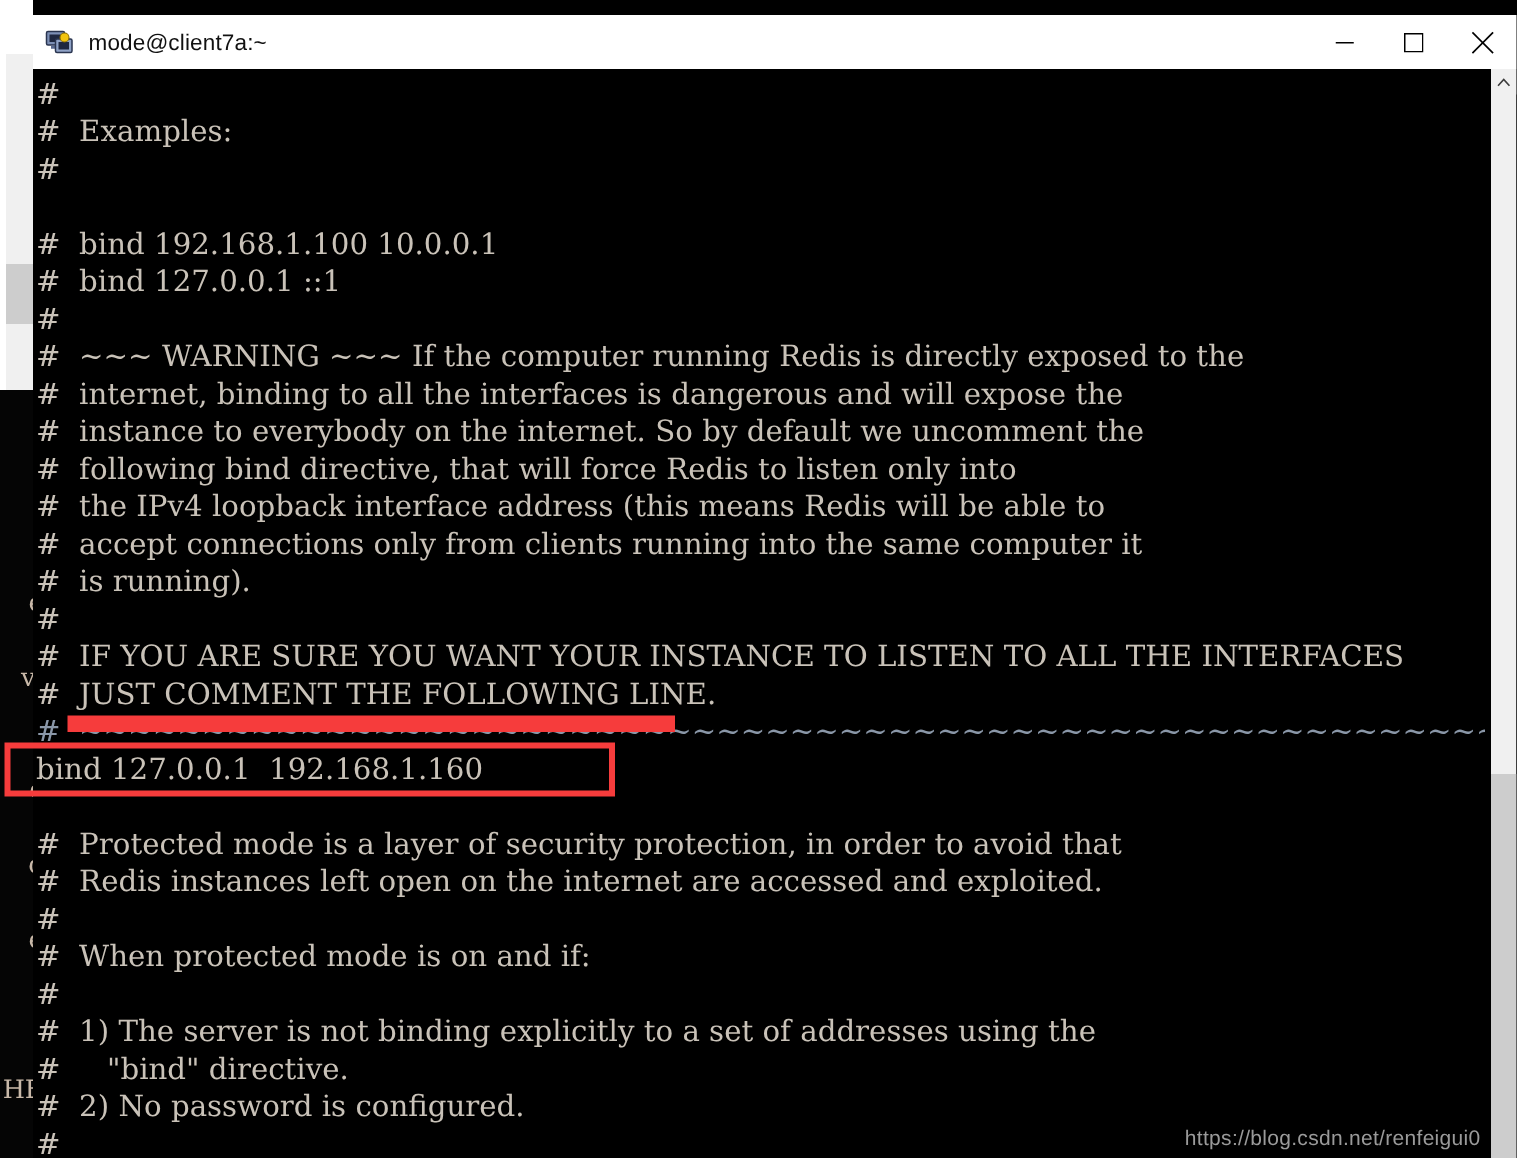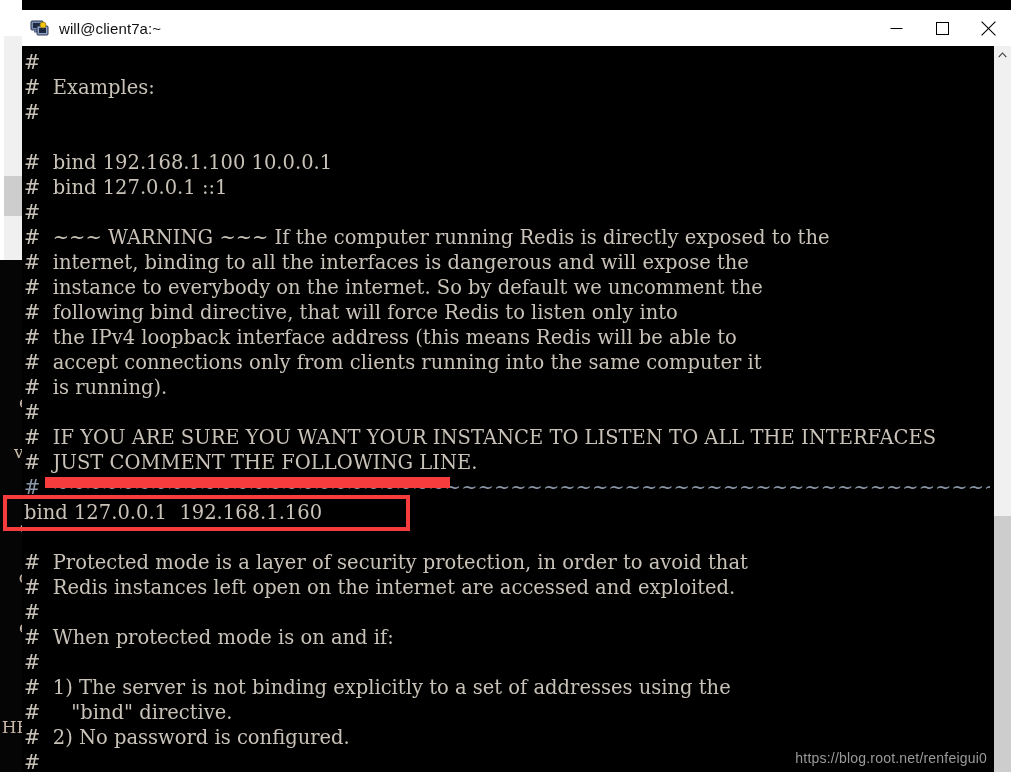--- a/index.html
+++ b/index.html
@@ -146,21 +146,21 @@
       <div class="tb-icon">
         <svg width="20" height="20" viewBox="0 0 20 20">
           <rect x="1" y="3" width="12" height="9" rx="1" fill="#7c8fb5" stroke="#2a3550" stroke-width="1"></rect>
           <rect x="3" y="5" width="8" height="5" fill="#1e2740"></rect>
           <rect x="4" y="12.5" width="6" height="2" fill="#5a6a90"></rect>
           <rect x="7" y="8" width="11" height="9" rx="1" fill="#8fa2c6" stroke="#2a3550" stroke-width="1"></rect>
           <rect x="9" y="10" width="7" height="5" fill="#1e2740"></rect>
           <circle cx="13" cy="7" r="3" fill="#f2c40f" stroke="#8a6d00" stroke-width="0.7"></circle>
         </svg>
       </div>
-      <div class="tb-title">will@client7a:~</div>
+      <div class="tb-title">mode@client7a:~</div>
 
       <div id="wincontrols">
         <div class="wc">
           <svg width="13" height="13" viewBox="0 0 13 13">
             <line x1="0.5" y1="6.5" x2="12.5" y2="6.5" stroke="#000" stroke-width="1"></line>
           </svg>
         </div>
         <div class="wc">
           <svg width="13" height="13" viewBox="0 0 13 13">
             <rect x="0.5" y="0.5" width="12" height="12" fill="none" stroke="#000" stroke-width="1"></rect>
@@ -187,14 +187,14 @@
         </div>
         <div class="thumb"></div>
       </div>
     </div>
 
   </div>
 
   <div class="annot-underline" style="left:45px;top:477px;width:405px;height:11px;"></div>
   <div class="annot-box" style="left:3px;top:495px;width:407px;height:36px;"></div>
 
-  <div id="watermark">https://blog.root.net/renfeigui0</div>
+  <div id="watermark">https://blog.csdn.net/renfeigui0</div>
 </div>
 
 </body></html>

